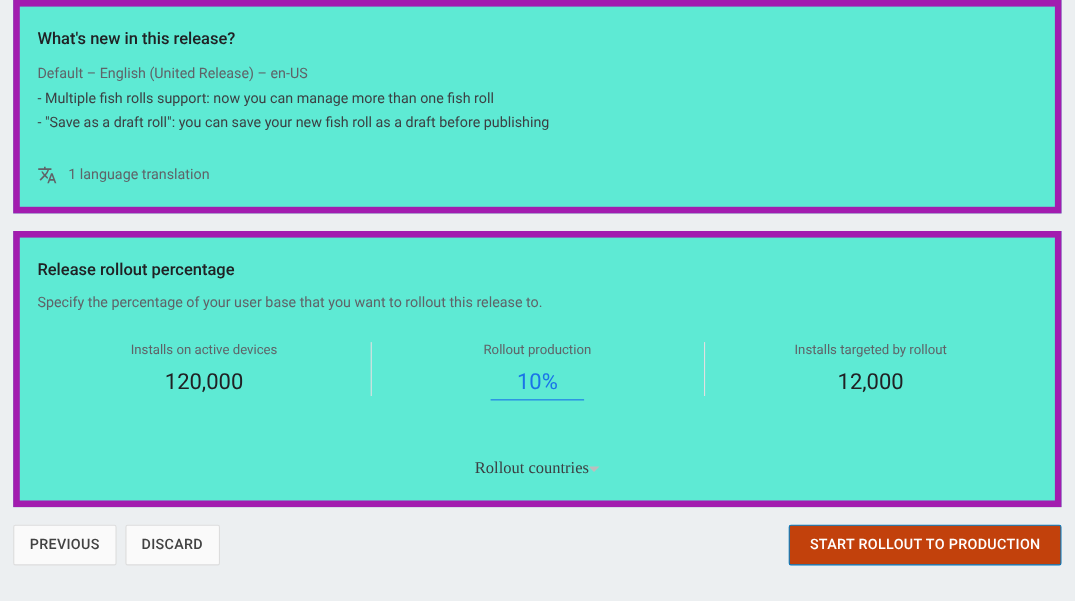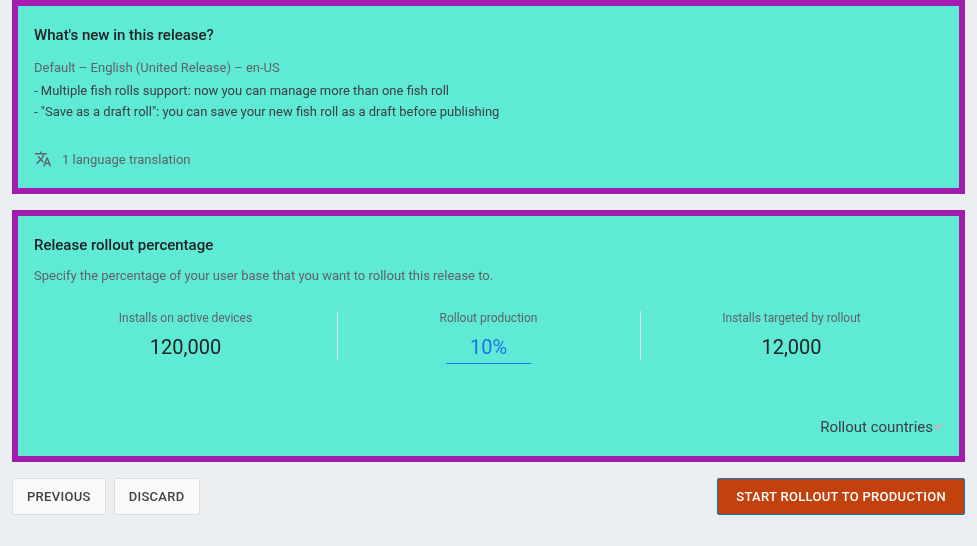--- a/index.html
+++ b/index.html
@@ -80,23 +80,24 @@
     }
     .stat-value.editable {
       color: #1a73e8;
       display: inline-block;
       border-bottom: 1px solid #1a73e8;
       padding: 0 24px 4px 24px;
     }
     .expand-row {
       display: flex;
       align-items: center;
-      justify-content: flex-end;
+      justify-content: center;
       cursor: pointer;
       padding-top: 4px;
+      font-family: Liberation Serif, serif;
     }
     .expand-row .label {
       font-size: 15px;
       color: #3c4043;
     }
     .chevron {
       width: 0; height: 0;
       border-left: 5px solid transparent;
       border-right: 5px solid transparent;
       border-top: 5px solid #bdbdbd;

